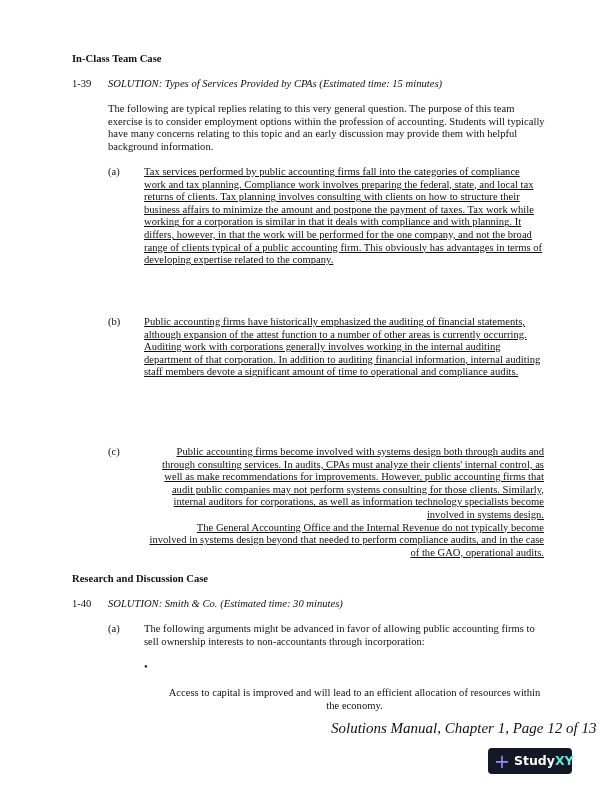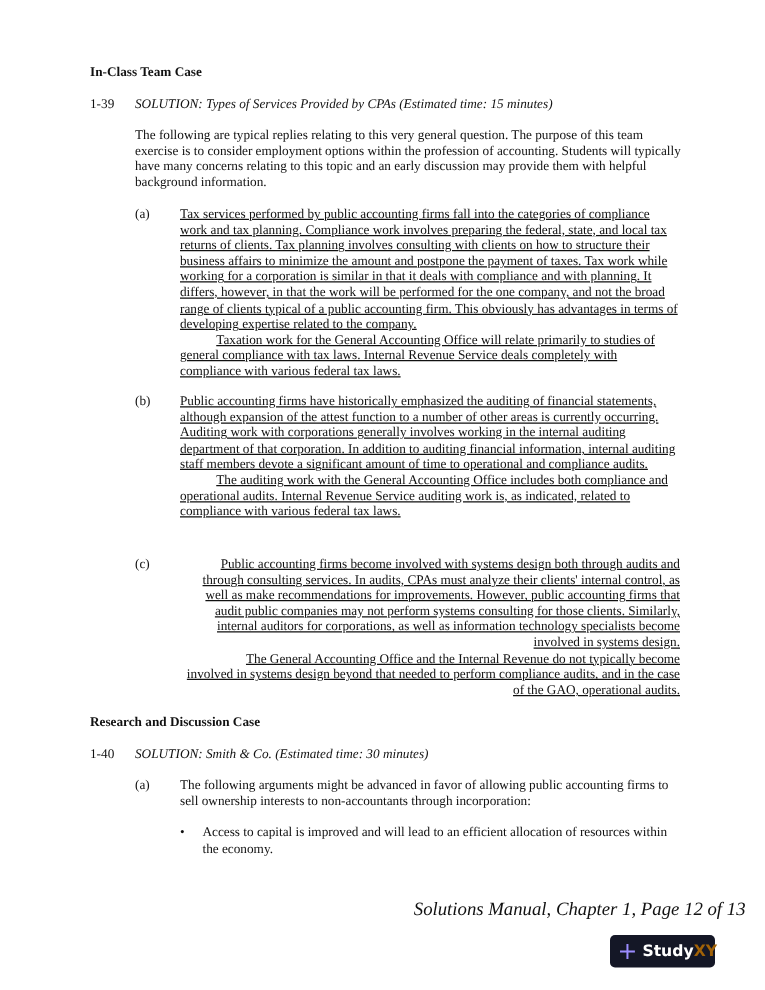--- a/index.html
+++ b/index.html
@@ -13,60 +13,58 @@
   .para { left:144px; width:400px; }
   .para p { margin:0;text-decoration:underline; }
   .indent { text-indent:29px; }
   .bullet-mark { left:144px; }
   .bullet-text { left:162px; width:385px; }
   .footer { left:331px; top:722px; font-style:italic; font-size:15px; }
   .badge { left:488px; top:748px; width:84px; height:26px; background:#141726; border-radius:4px;
            display:flex; align-items:center; justify-content:flex-start; padding-left:6px; box-sizing:border-box;
            font-family:"DejaVu Sans", sans-serif; font-weight:bold; font-size:12.5px; color:#ffffff; }
   .badge .plus { color:#9b8cff; font-weight:normal; font-size:19px; margin-right:4px; line-height:19px; }
-  .badge .xy { color:#a16207; }
+  .badge .xy { color:#5eead4; }
 </style>
 </head>
 <body>
 
 <div class="abs heading" style="left:72px; top:53px;">In-Class Team Case</div>
 
 <div class="abs num" style="top:78px;">1-39</div>
 <div class="abs sol" style="top:78px;">SOLUTION:  Types of Services Provided by CPAs (Estimated time: 15 minutes)</div>
 
 <div class="abs" style="left:108px; top:103px; width:440px;">The following are typical replies relating to this very general question.  The purpose of this team exercise is to consider employment options within the profession of accounting.  Students will typically have many concerns relating to this topic and an early discussion may provide them with helpful background information.</div>
 
 <div class="abs label" style="top:166px;">(a)</div>
 <div class="abs para" style="top:166px;">
   <p>Tax services performed by public accounting firms fall into the categories of compliance work and tax planning.  Compliance work involves preparing the federal, state, and local tax returns of clients.  Tax planning involves consulting with clients on how to structure their business affairs to minimize the amount and postpone the payment of taxes.  Tax work while working for a corporation is similar in that it deals with compliance and with planning.  It differs, however, in that the work will be performed for the one company, and not the broad range of clients typical of a public accounting firm.  This obviously has advantages in terms of developing expertise related to the company.</p>
-  <p class="indent">Taxation work for the General Accounting Office will relate primarily to studies of general compliance with tax laws. Internal Revenue Service deals completely with compliance with various federal tax laws.</p>
 </div>
 
 <div class="abs label" style="top:316px;">(b)</div>
 <div class="abs para" style="top:316px;">
   <p>Public accounting firms have historically emphasized the auditing of financial statements, although expansion of the attest function to a number of other areas is currently occurring. Auditing work with corporations generally involves working in the internal auditing department of that corporation.  In addition to auditing financial information, internal auditing staff members devote a significant amount of time to operational and compliance audits.</p>
-  <p class="indent">The auditing work with the General Accounting Office includes both compliance and operational audits.  Internal Revenue Service auditing work is, as indicated, related to compliance with various federal tax laws.</p>
 </div>
 
 <div class="abs label" style="top:446px;">(c)</div>
 <div class="abs para" style="top:446px;text-align:right;">
   <p>Public accounting firms become involved with systems design both through audits and through consulting services.  In audits, CPAs must analyze their clients' internal control, as well as make recommendations for improvements.  However, public accounting firms that audit public companies may not perform systems consulting for those clients.  Similarly, internal auditors for corporations, as well as information technology specialists become involved in systems design.</p>
   <p class="indent">The General Accounting Office and the Internal Revenue do not typically become involved in systems design beyond that needed to perform compliance audits, and in the case of the GAO, operational audits.</p>
 </div>
 
 <div class="abs heading" style="left:72px; top:573px;">Research and Discussion Case</div>
 
 <div class="abs num" style="top:598px;">1-40</div>
 <div class="abs sol" style="top:598px;">SOLUTION:  Smith &amp; Co. (Estimated time: 30 minutes)</div>
 
 <div class="abs label" style="top:623px;">(a)</div>
 <div class="abs para" style="top:623px;">The following arguments might be advanced in favor of allowing public accounting firms to sell ownership interests to non-accountants through incorporation:</div>
 
 <div class="abs bullet-mark" style="top:661px;">•</div>
-<div class="abs bullet-text" style="top:661px;">Access to capital is improved and will lead to an efficient allocation of resources within the economy.</div>
+<div class="abs bullet-text" style="top:687px;text-align:center;">Access to capital is improved and will lead to an efficient allocation of resources within the economy.</div>
 
 <div class="abs footer">Solutions Manual, Chapter 1, Page 12 of 13</div>
 
 <div class="abs badge">
   <span class="plus">+</span>
   <span>Study</span>
     <span class="xy">XY</span>
 </div>
 
 </body></html>

